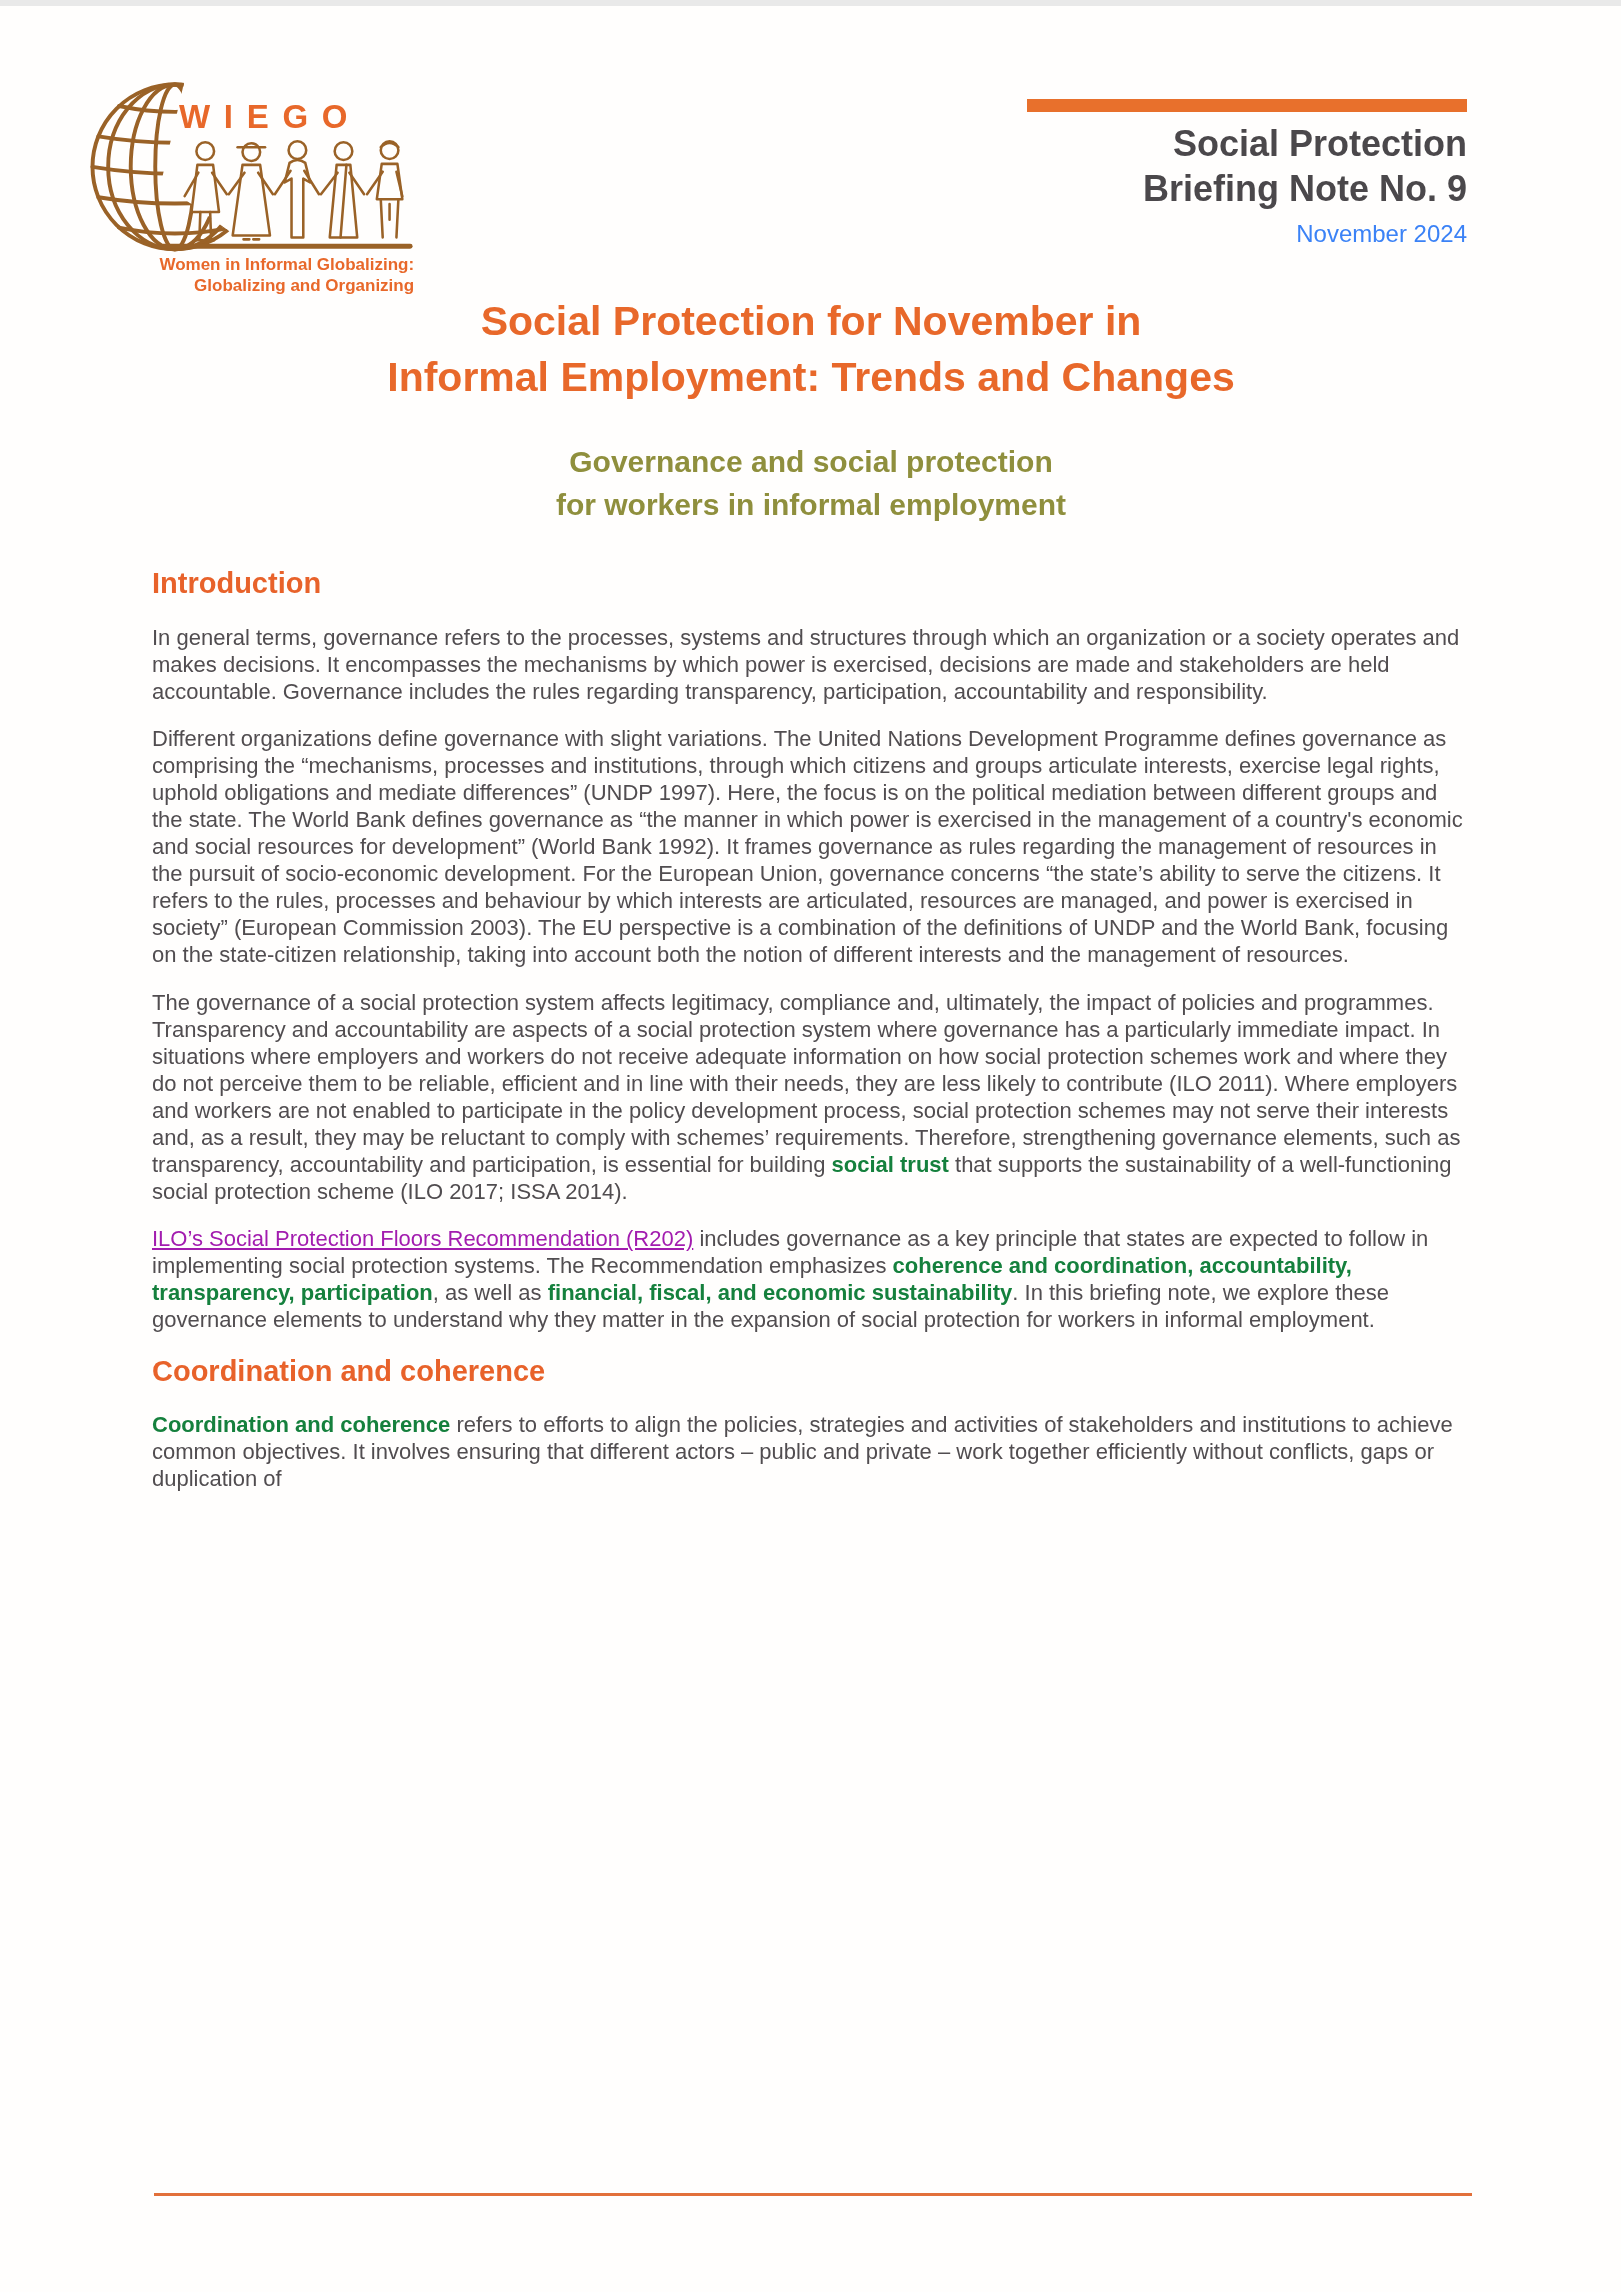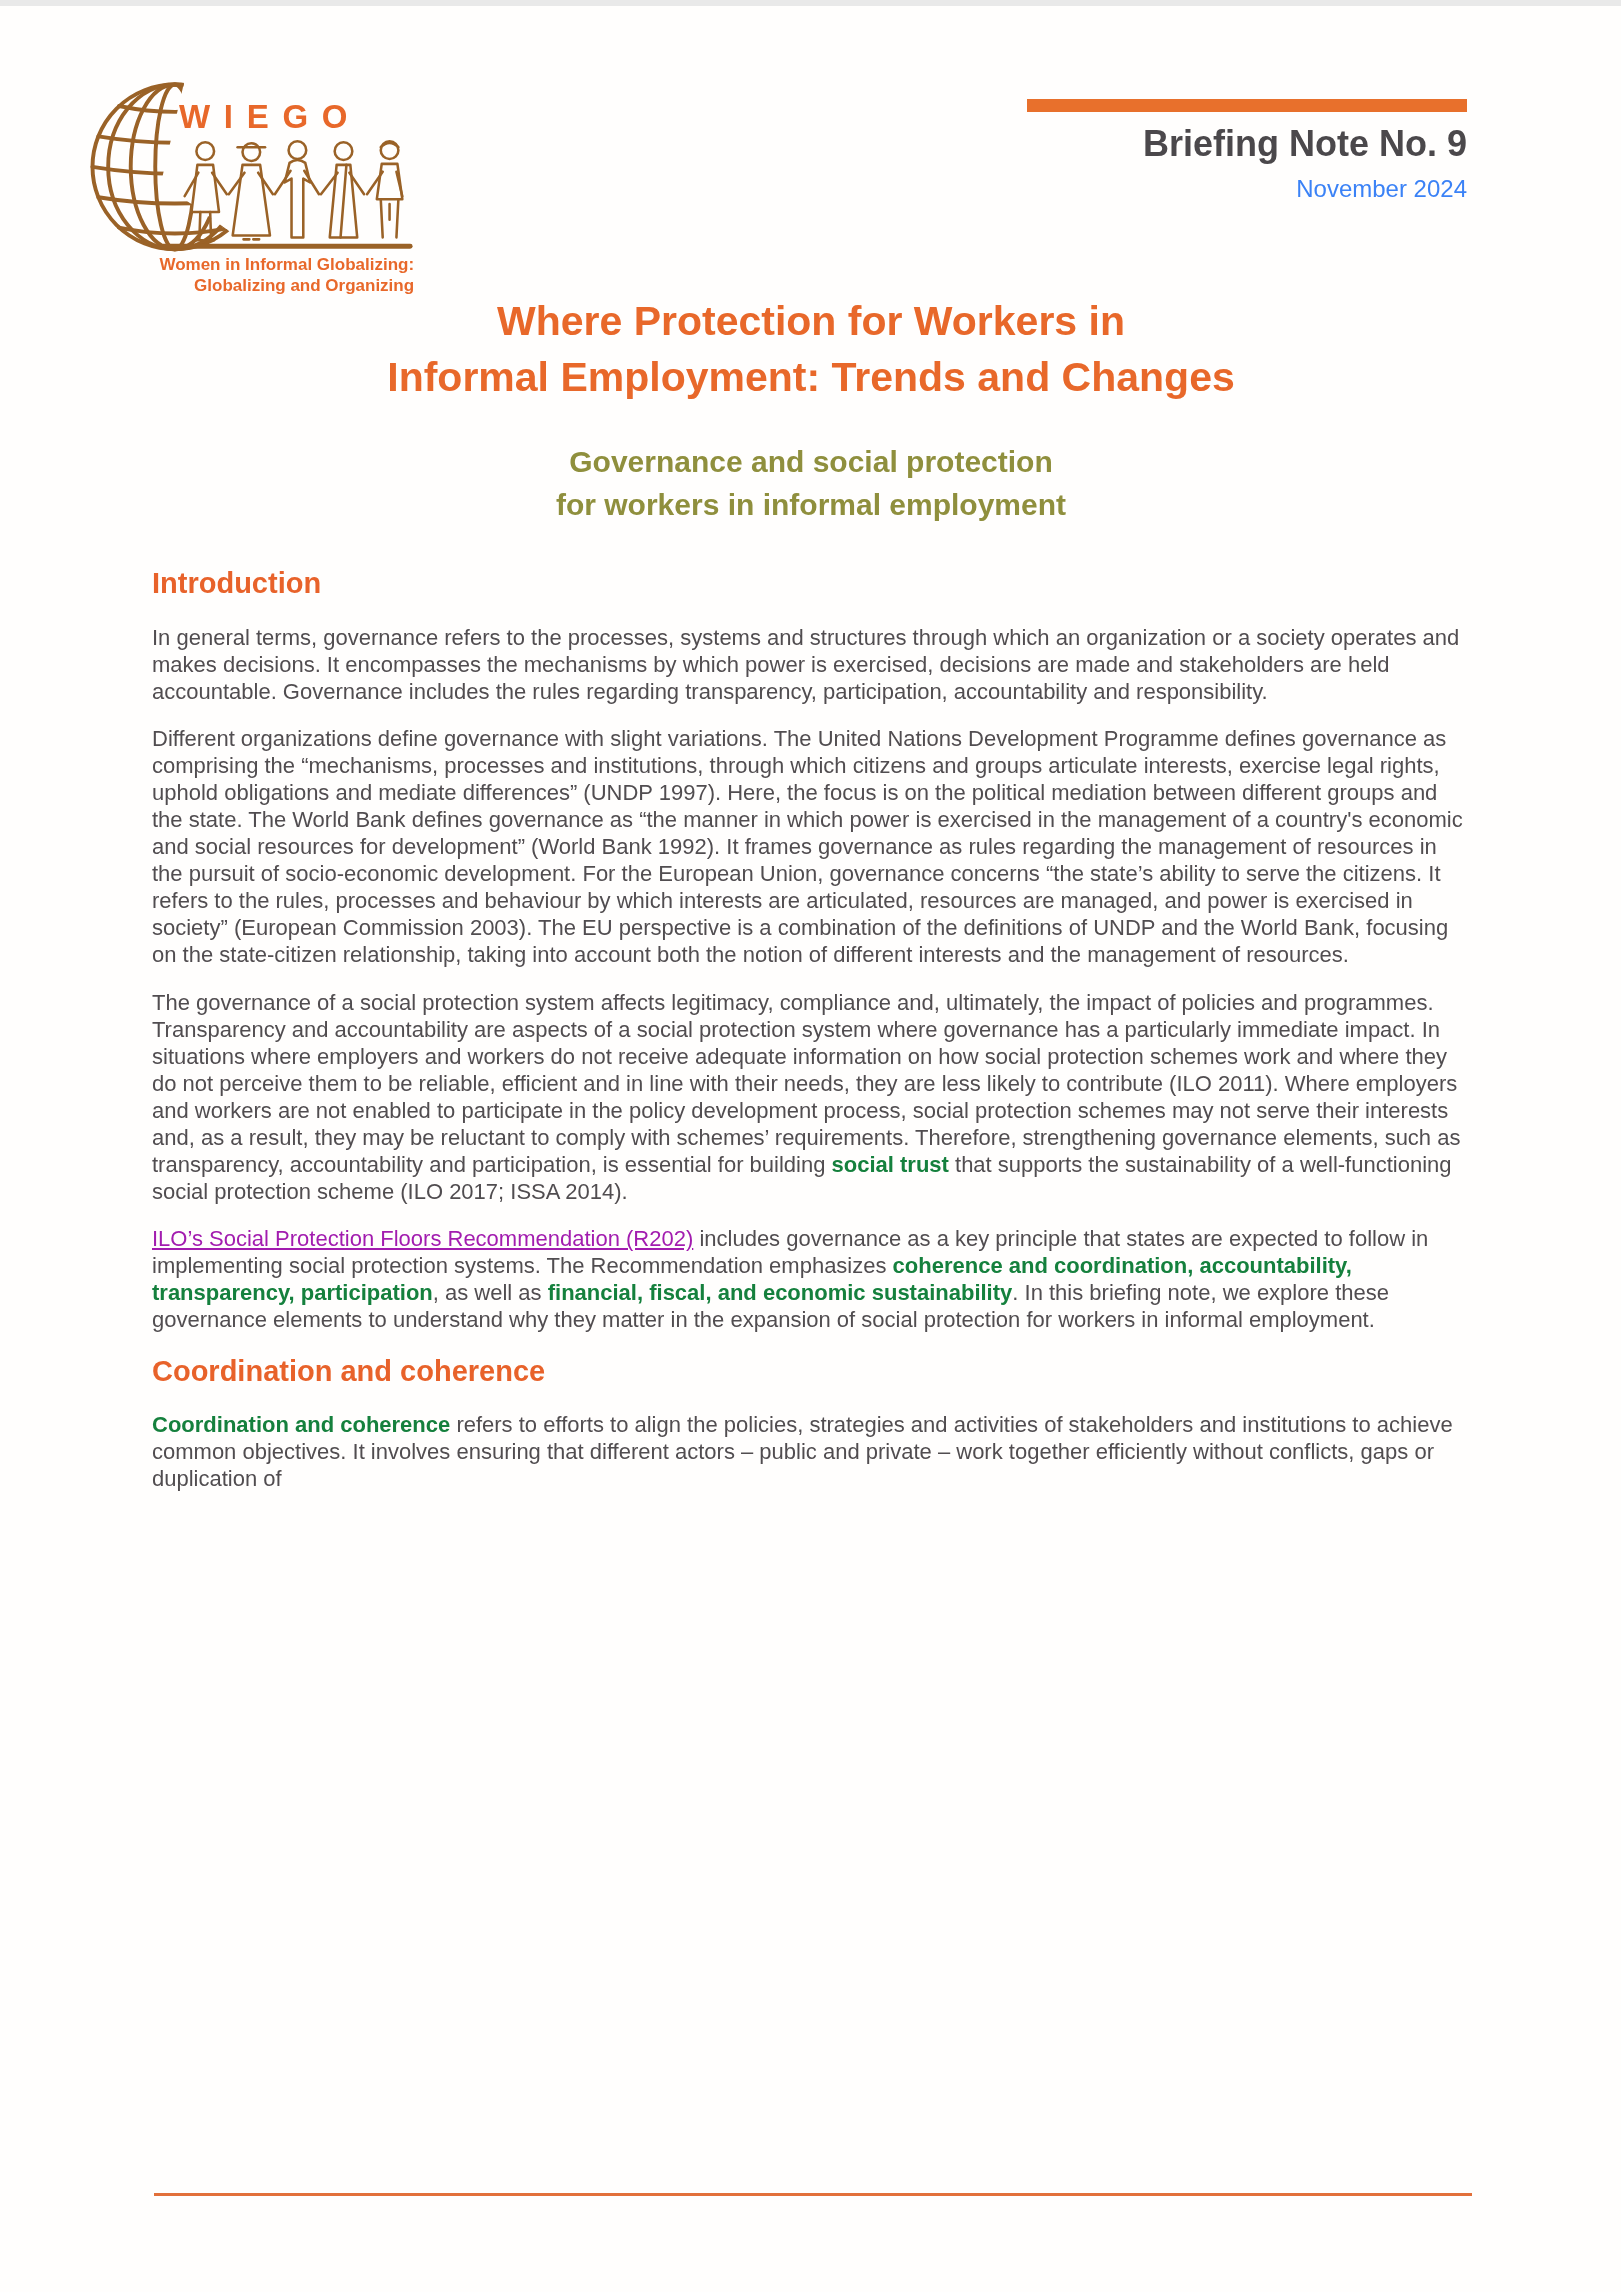--- a/index.html
+++ b/index.html
@@ -116,26 +116,27 @@
     </svg>
     <div class="wordmark">WIEGO</div>
     <div class="tagline">
       <div>Women in Informal Globalizing:</div>
       <div>Globalizing and Organizing</div>
     </div>
   </div>
 
   <div class="masthead">
     <div class="masthead-bar"></div>
+    <div class="masthead-series">Social Protection</div>
     <div class="masthead-issue">Briefing Note No. 9</div>
     <div class="masthead-date">November 2024</div>
   </div>
 
   <div class="doc-title">
-    <div>Where Protection for Workers in</div>
+    <div>Social Protection for November in</div>
     <div>Informal Employment: Trends and Changes</div>
   </div>
   <div class="doc-subtitle">
     <div>Governance and social protection</div>
     <div>for workers in informal employment</div>
   </div>
 
   <div class="content">
     <h2 class="section-heading">Introduction</h2>
     <p><span>In general terms, governance refers to the processes, systems and structures through which an organization or a society operates and makes decisions. It encompasses the mechanisms by which power is exercised, decisions are made and stakeholders are held accountable. Governance includes the rules regarding transparency, participation, accountability and responsibility.</span></p>

